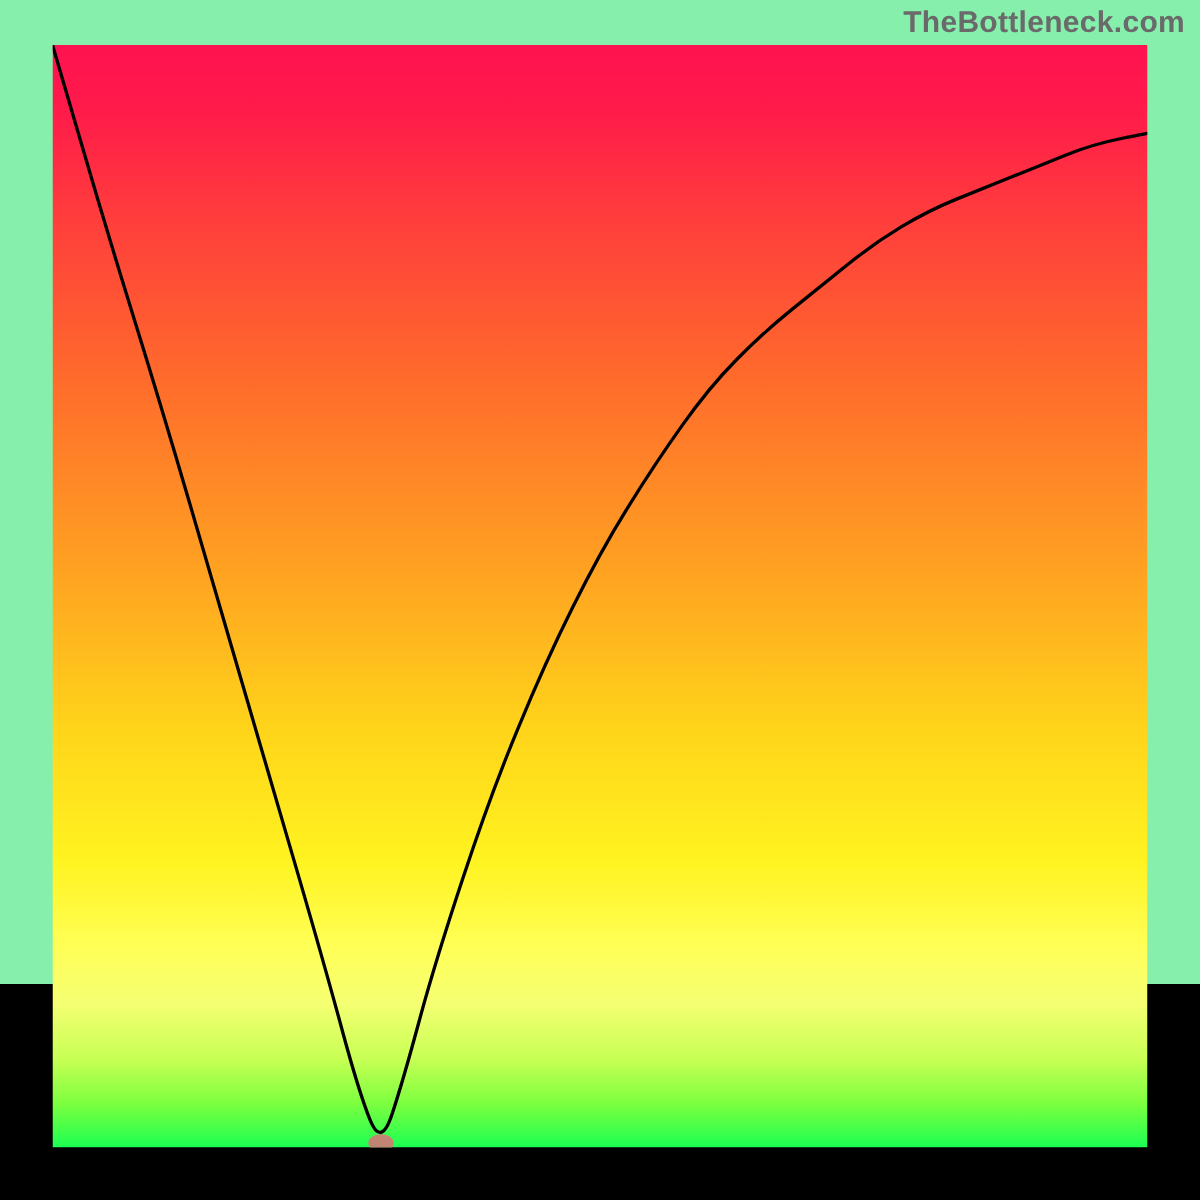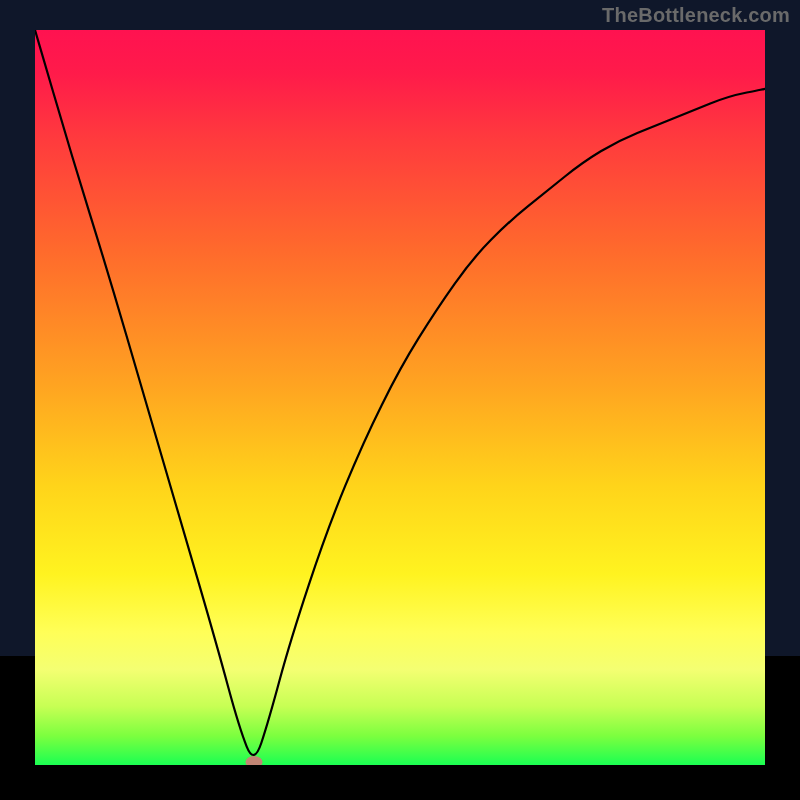--- a/index.html
+++ b/index.html
@@ -8,21 +8,21 @@
     width: 800px;
     height: 800px;
     background: #000;
     font-family: Arial, Helvetica, sans-serif;
     overflow: hidden;
   }
   .frame {
     position: relative;
     width: 800px;
     height: 656px;
-    background: #0f172a;
+    background: #86efac;
   }
   .attribution {
     position: absolute;
     top: 4px;
     right: 10px;
     color: #6a6a6a;
     font-size: 20px;
     font-weight: 600;
     letter-spacing: 0.2px;
     font-family: Arial, Helvetica, sans-serif;

